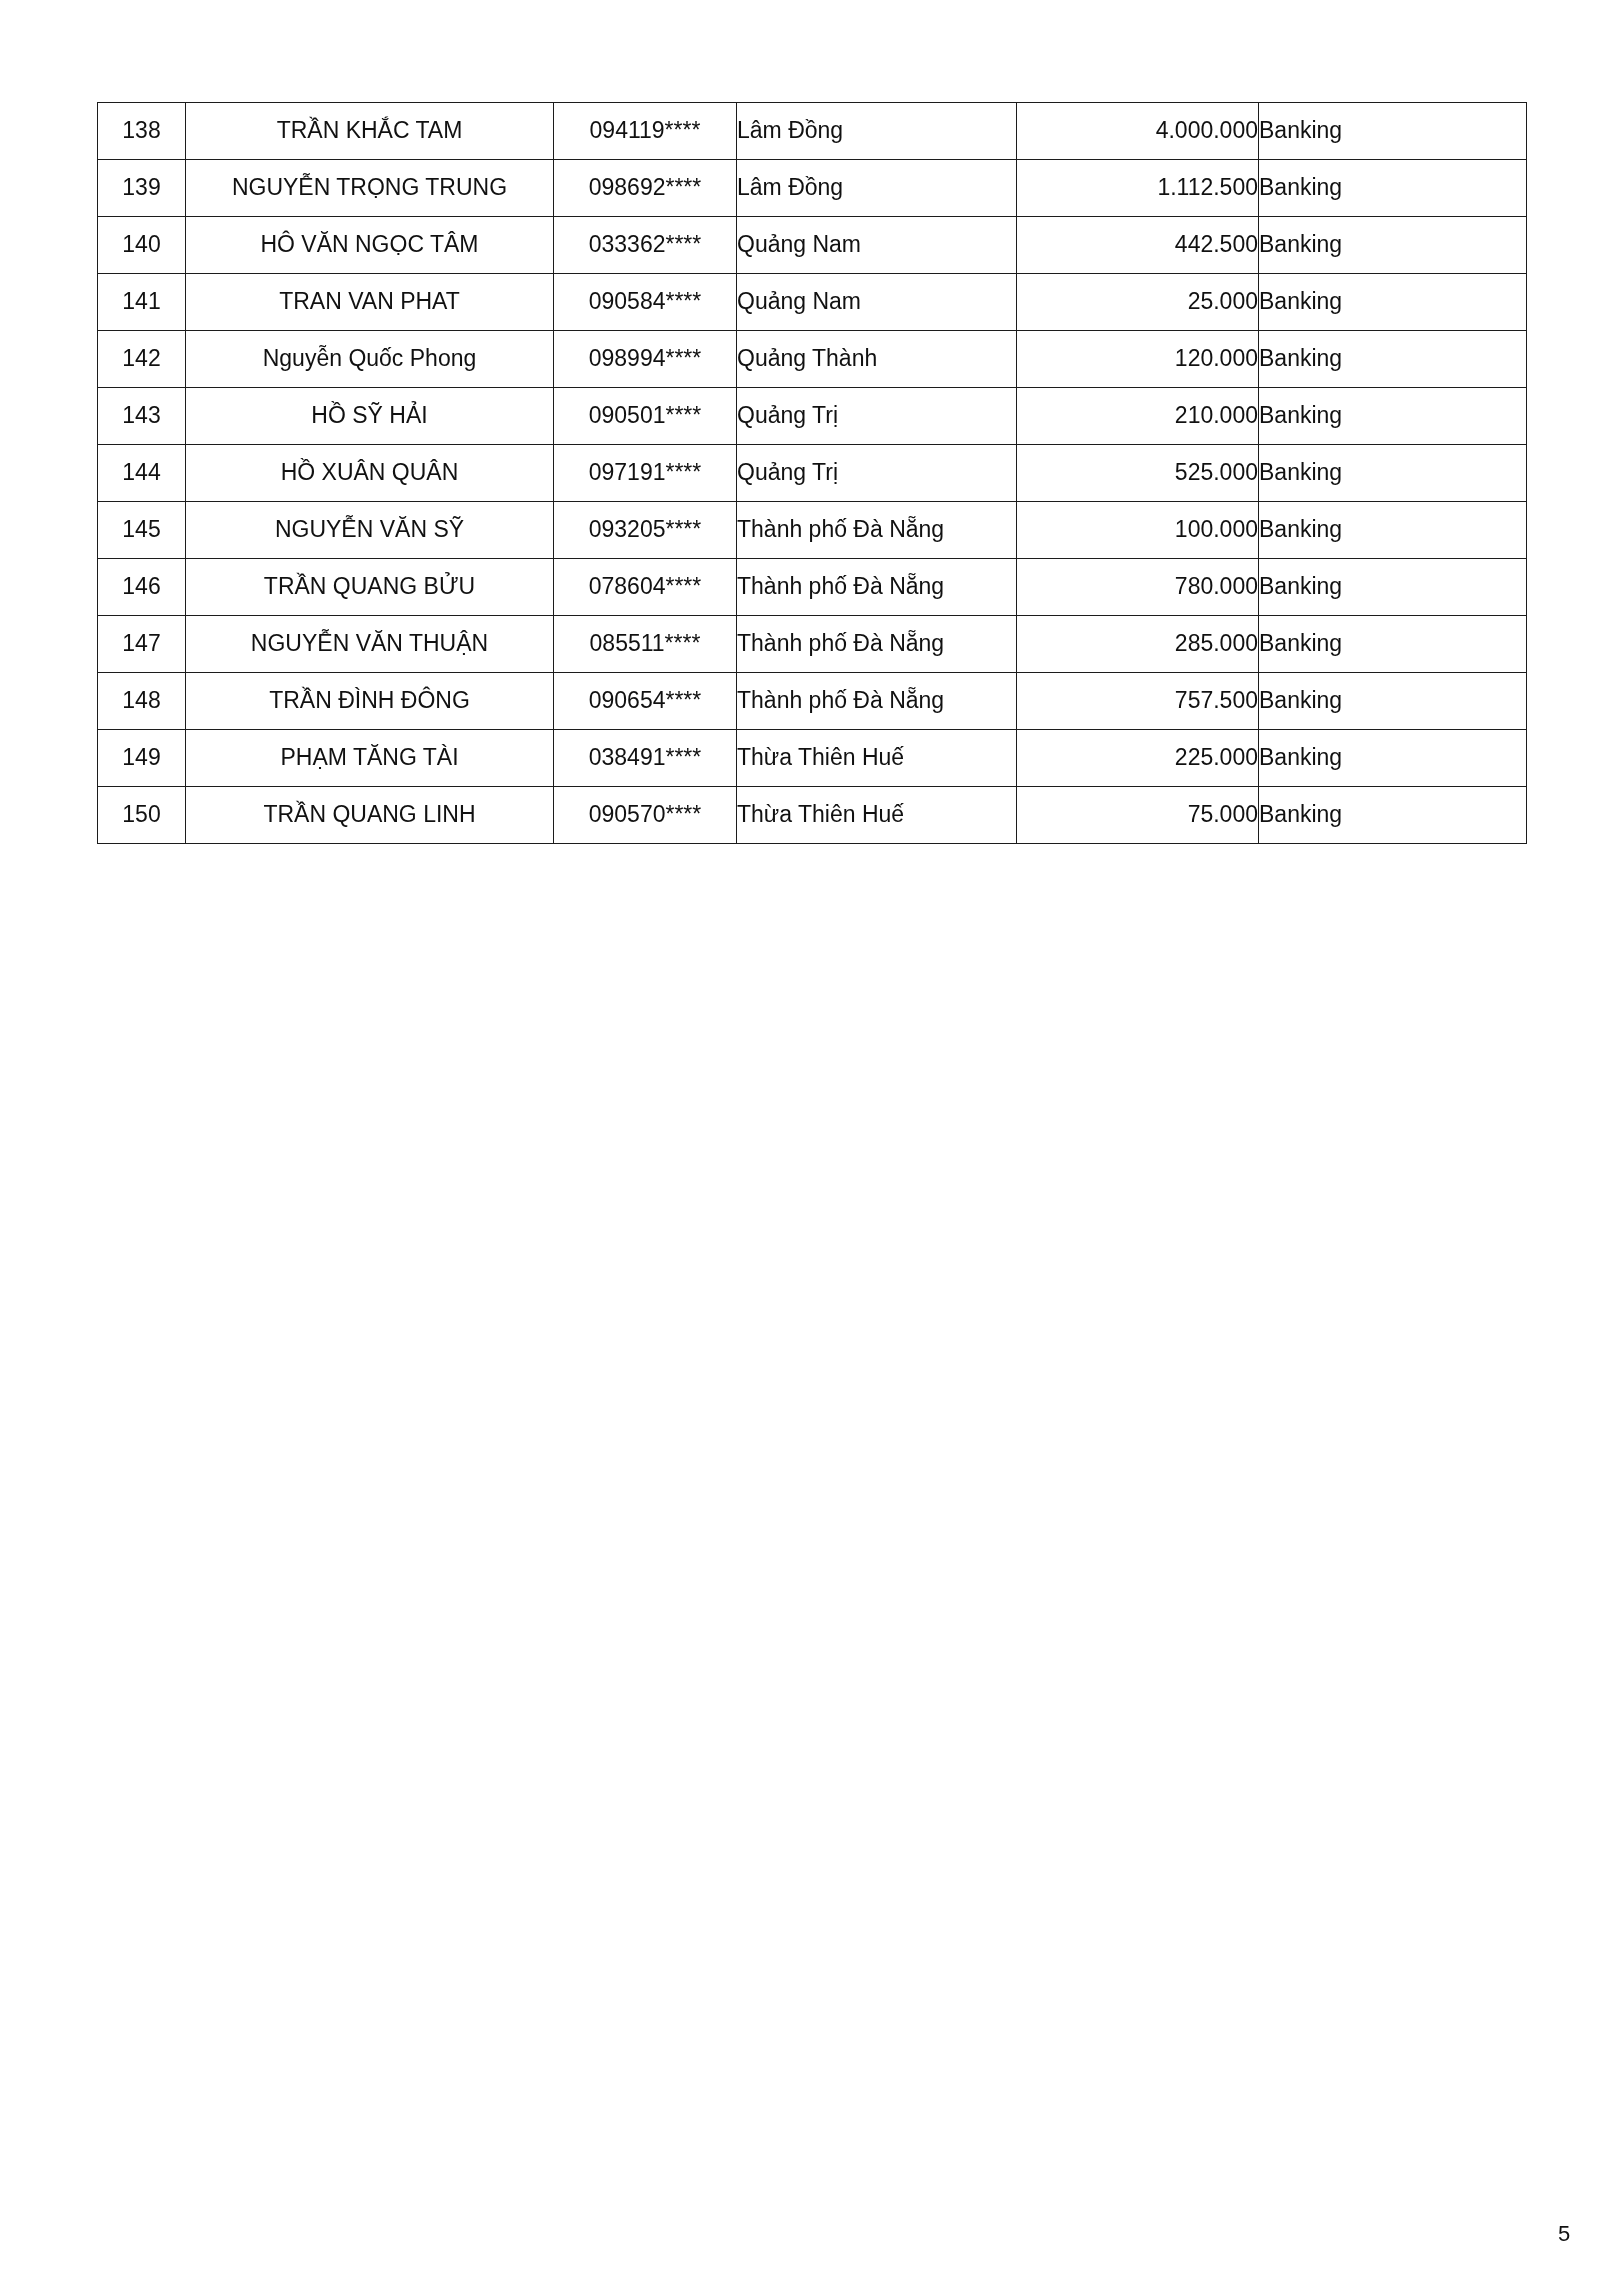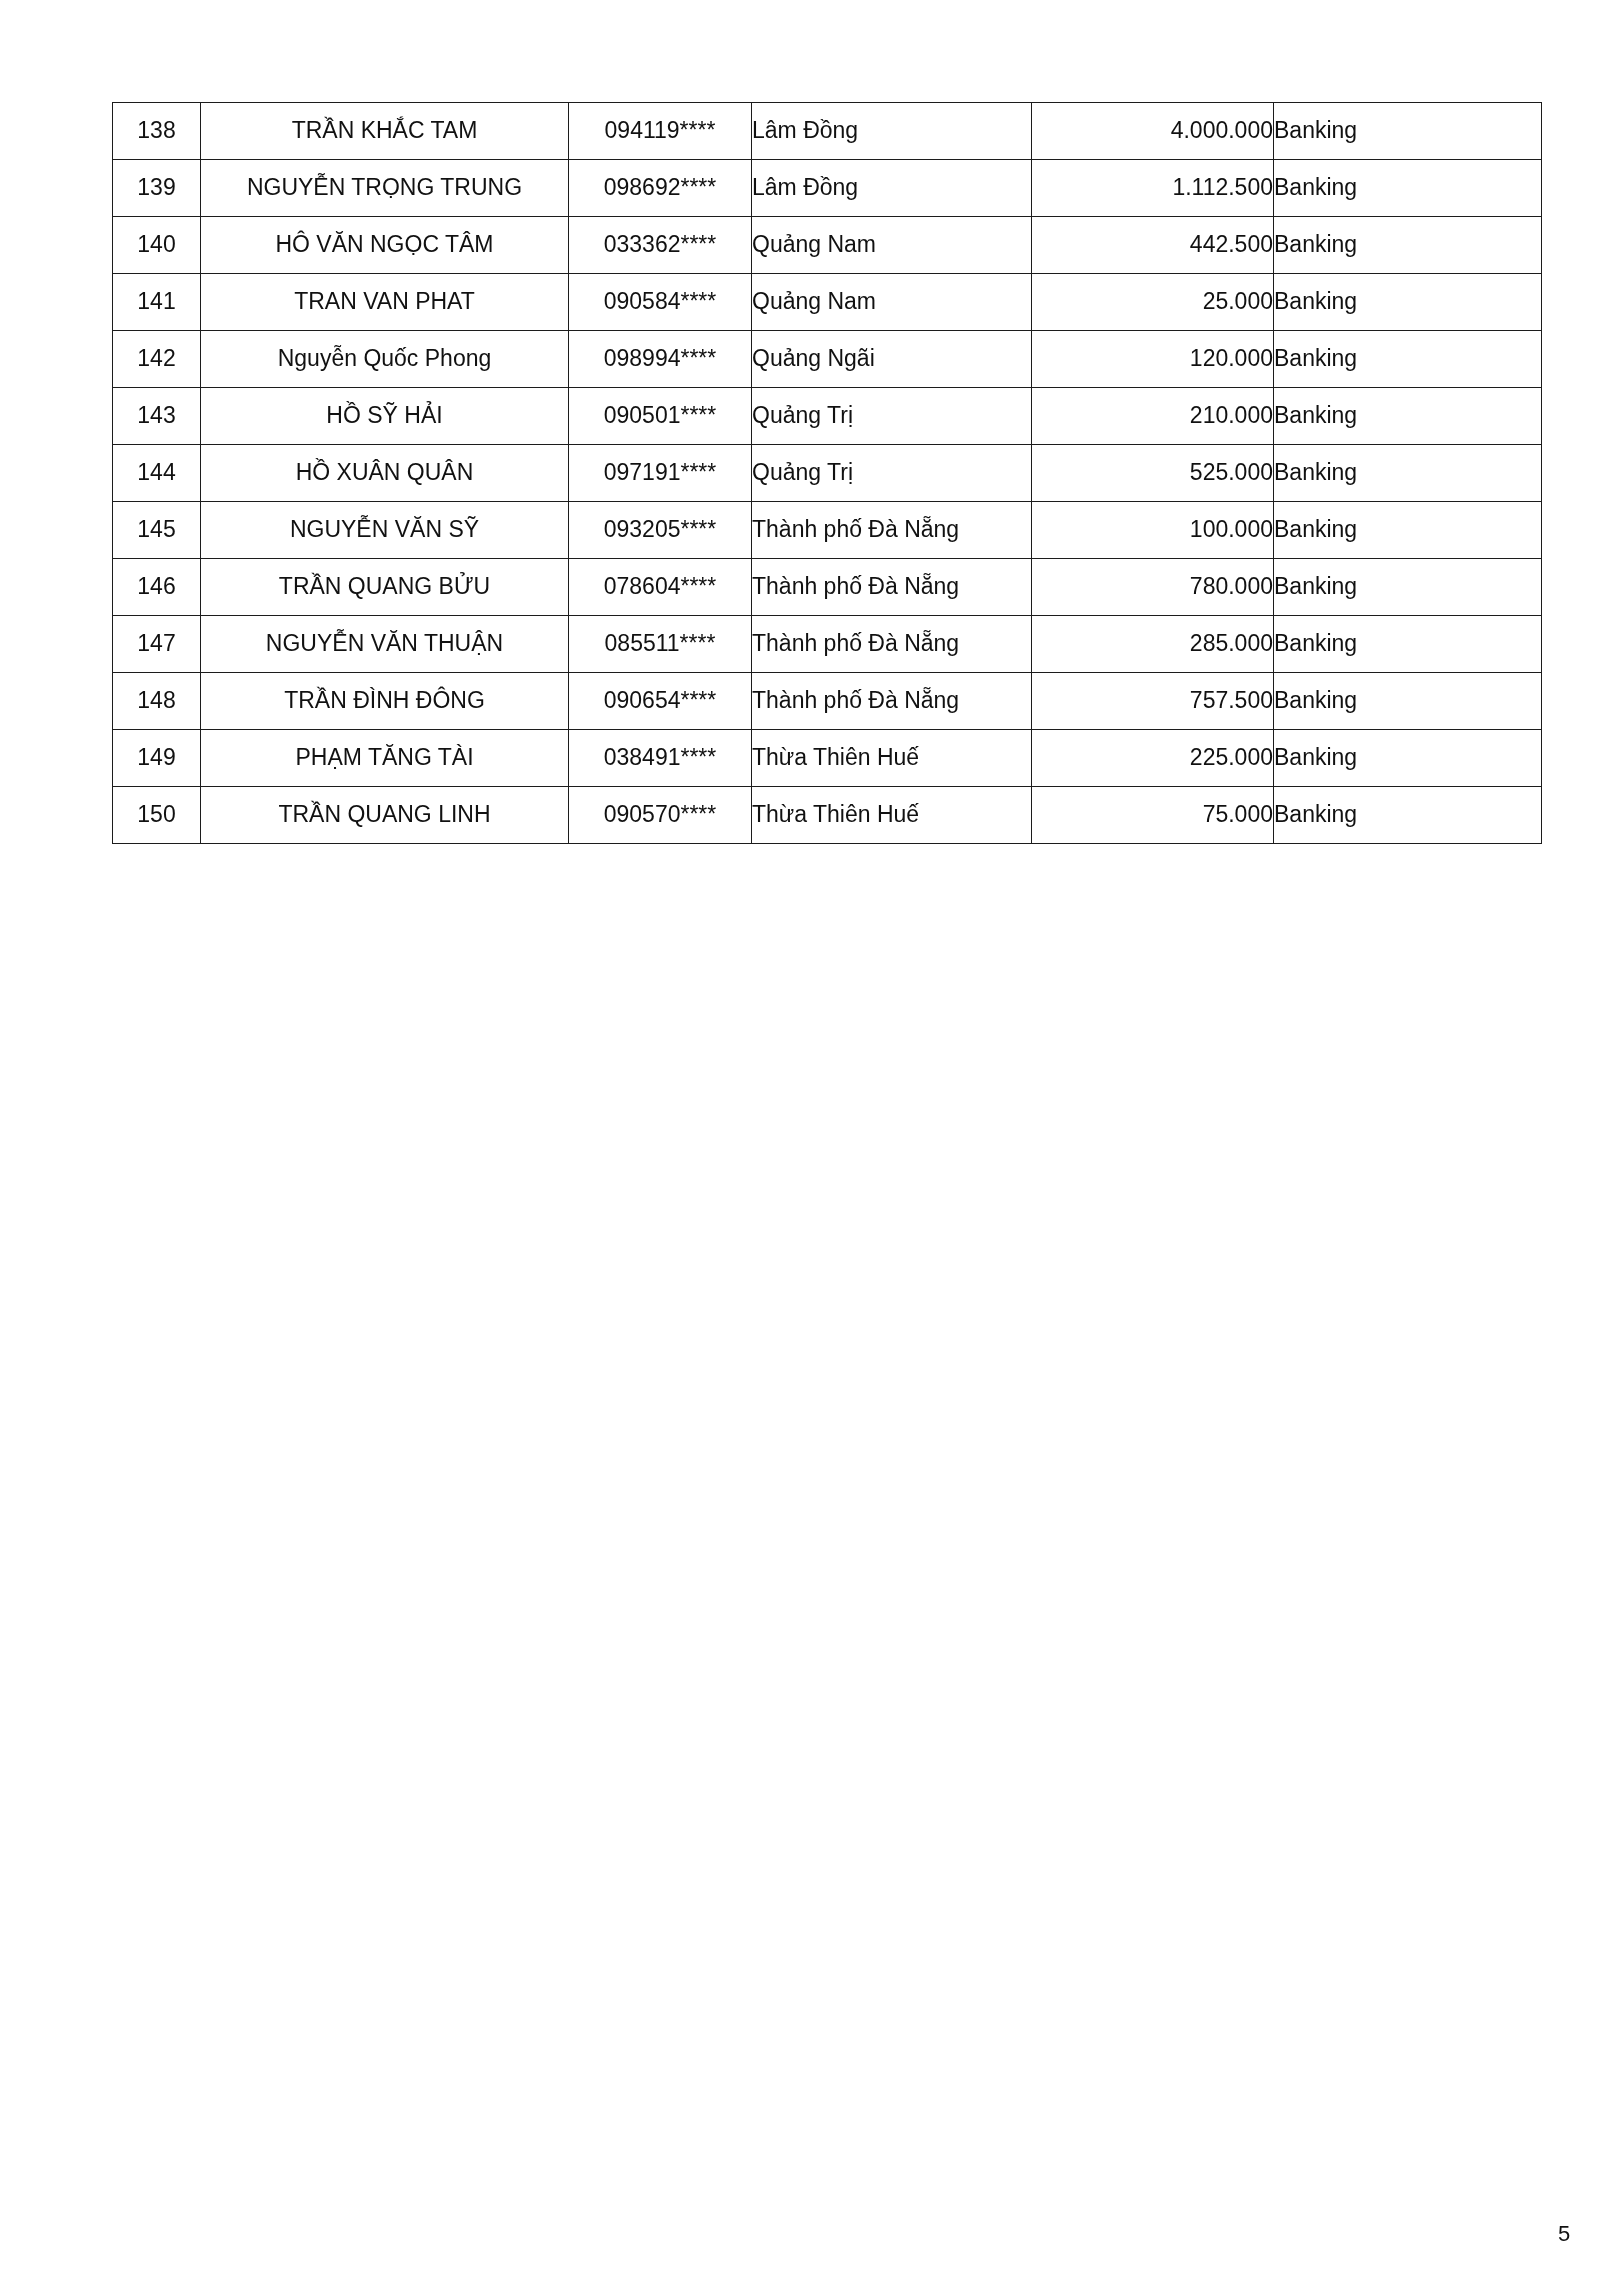--- a/index.html
+++ b/index.html
@@ -14,21 +14,20 @@
     font-family: "Liberation Sans", sans-serif;
     color: #111111;
   }
   table.donor-table {
     position: absolute;
     left: 97px;
     top: 102px;
     width: 1428px;
     border-collapse: collapse;
     table-layout: fixed;
-    margin-left: 15px;
   }
   table.donor-table td {
     border: 1.8px solid #1c1c1c;
     height: 56px;
     font-size: 23px;
     line-height: 1.1;
     vertical-align: middle;
     padding: 0;
     overflow: hidden;
     white-space: nowrap;
@@ -89,21 +88,21 @@
         <td class="col-name">TRAN VAN PHAT</td>
         <td class="col-phone">090584****</td>
         <td class="col-province">Quảng Nam</td>
         <td class="col-amount">25.000</td>
         <td class="col-channel">Banking</td>
       </tr>
       <tr>
         <td class="col-no">142</td>
         <td class="col-name">Nguyễn Quốc Phong</td>
         <td class="col-phone">098994****</td>
-        <td class="col-province">Quảng Ngãi</td>
+        <td class="col-province">Quảng Thành</td>
         <td class="col-amount">120.000</td>
         <td class="col-channel">Banking</td>
       </tr>
       <tr>
         <td class="col-no">143</td>
         <td class="col-name">HỒ SỸ HẢI</td>
         <td class="col-phone">090501****</td>
         <td class="col-province">Quảng Trị</td>
         <td class="col-amount">210.000</td>
         <td class="col-channel">Banking</td>

